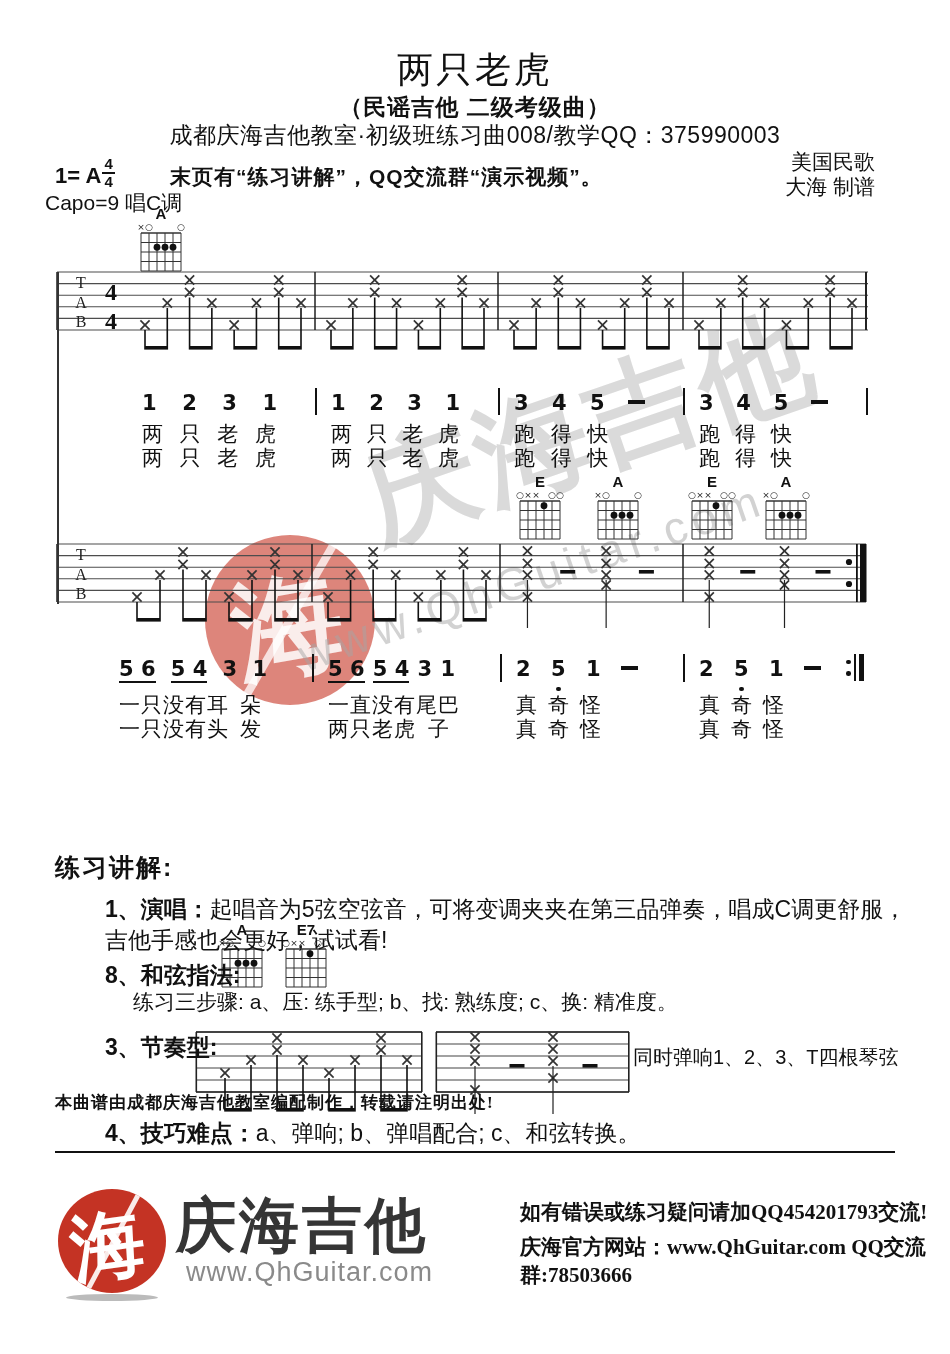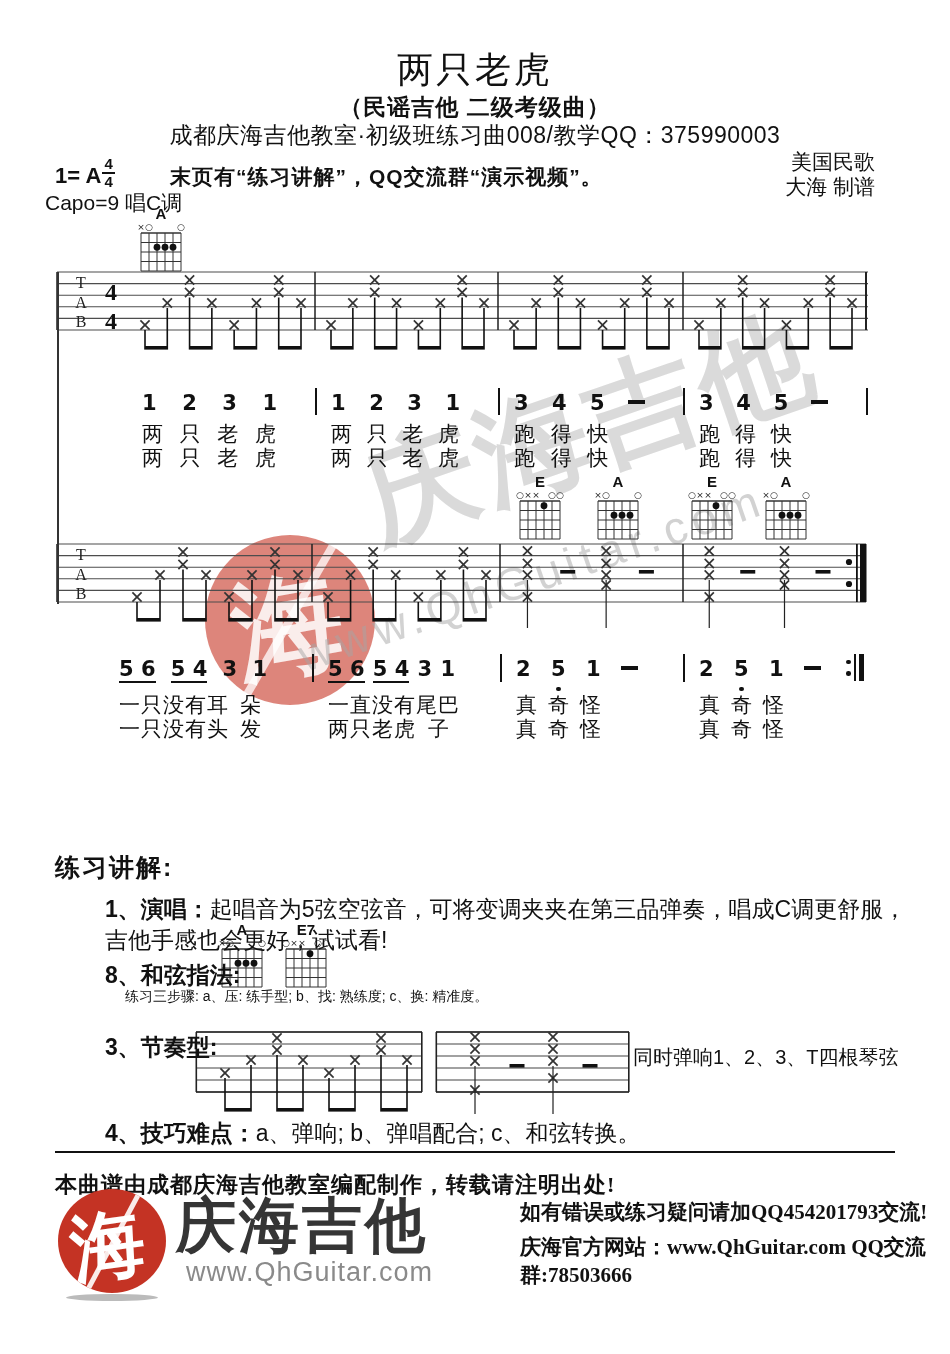--- a/index.html
+++ b/index.html
@@ -38,26 +38,26 @@
   .repeat-end{display:flex;align-items:center;gap:2.5px;height:27px}
   .repeat-end .dots{display:flex;flex-direction:column;gap:7px;margin-right:1px}
   .repeat-end .dots i{width:4.5px;height:4.5px;border-radius:50%;background:#111}
   .repeat-end .thin{width:2px;height:27px;background:#111}
   .repeat-end .thick{width:5.5px;height:27px;background:#111}
 
   
   .sec-heading{left:55px;top:851px;font-size:25px;font-weight:900;letter-spacing:2px}
   .p-item{font-size:23px}
   .p-label{font-weight:900}
-  .steps-text{left:125px;top:988px;font-size:14px}
+  .steps-text{left:133px;top:988px;font-size:21px}
   .rhythm-note{left:633px;top:1044px;font-size:20px}
 
   
   .hr-line{left:55px;top:1151px;width:840px;height:2px;background:#111}
-  .footer-notice{left:55px;top:1170px;font-size:22px;font-weight:bold;
+  .footer-notice{left:55px;top:1091px;font-size:17px;font-weight:bold;
                  font-family:Liberation Serif, serif;letter-spacing:1px}
   .logo-circle{left:58px;top:1189px;width:108px;height:104px;border-radius:50%;
                background:#c43324;overflow:hidden}
   .logo-circle .hai{position:absolute;left:13px;top:8px;color:#fff;font-size:74px;font-weight:bold;
                     transform:rotate(-8deg);font-family:"Liberation Serif",serif}
   .logo-circle .slash{position:absolute;left:50px;top:-12px;width:5px;height:140px;background:#fff;
                       transform:rotate(28deg);opacity:.9}
   .logo-shadow{left:66px;top:1294px;width:92px;height:7px;border-radius:50%;background:#bbb}
   .footer-brand{left:176px;top:1186px;font-size:60px;font-weight:900;color:#353535;letter-spacing:3px}
   .footer-site{left:186px;top:1257px;font-size:27px;color:#8a8a8a;letter-spacing:1px}

